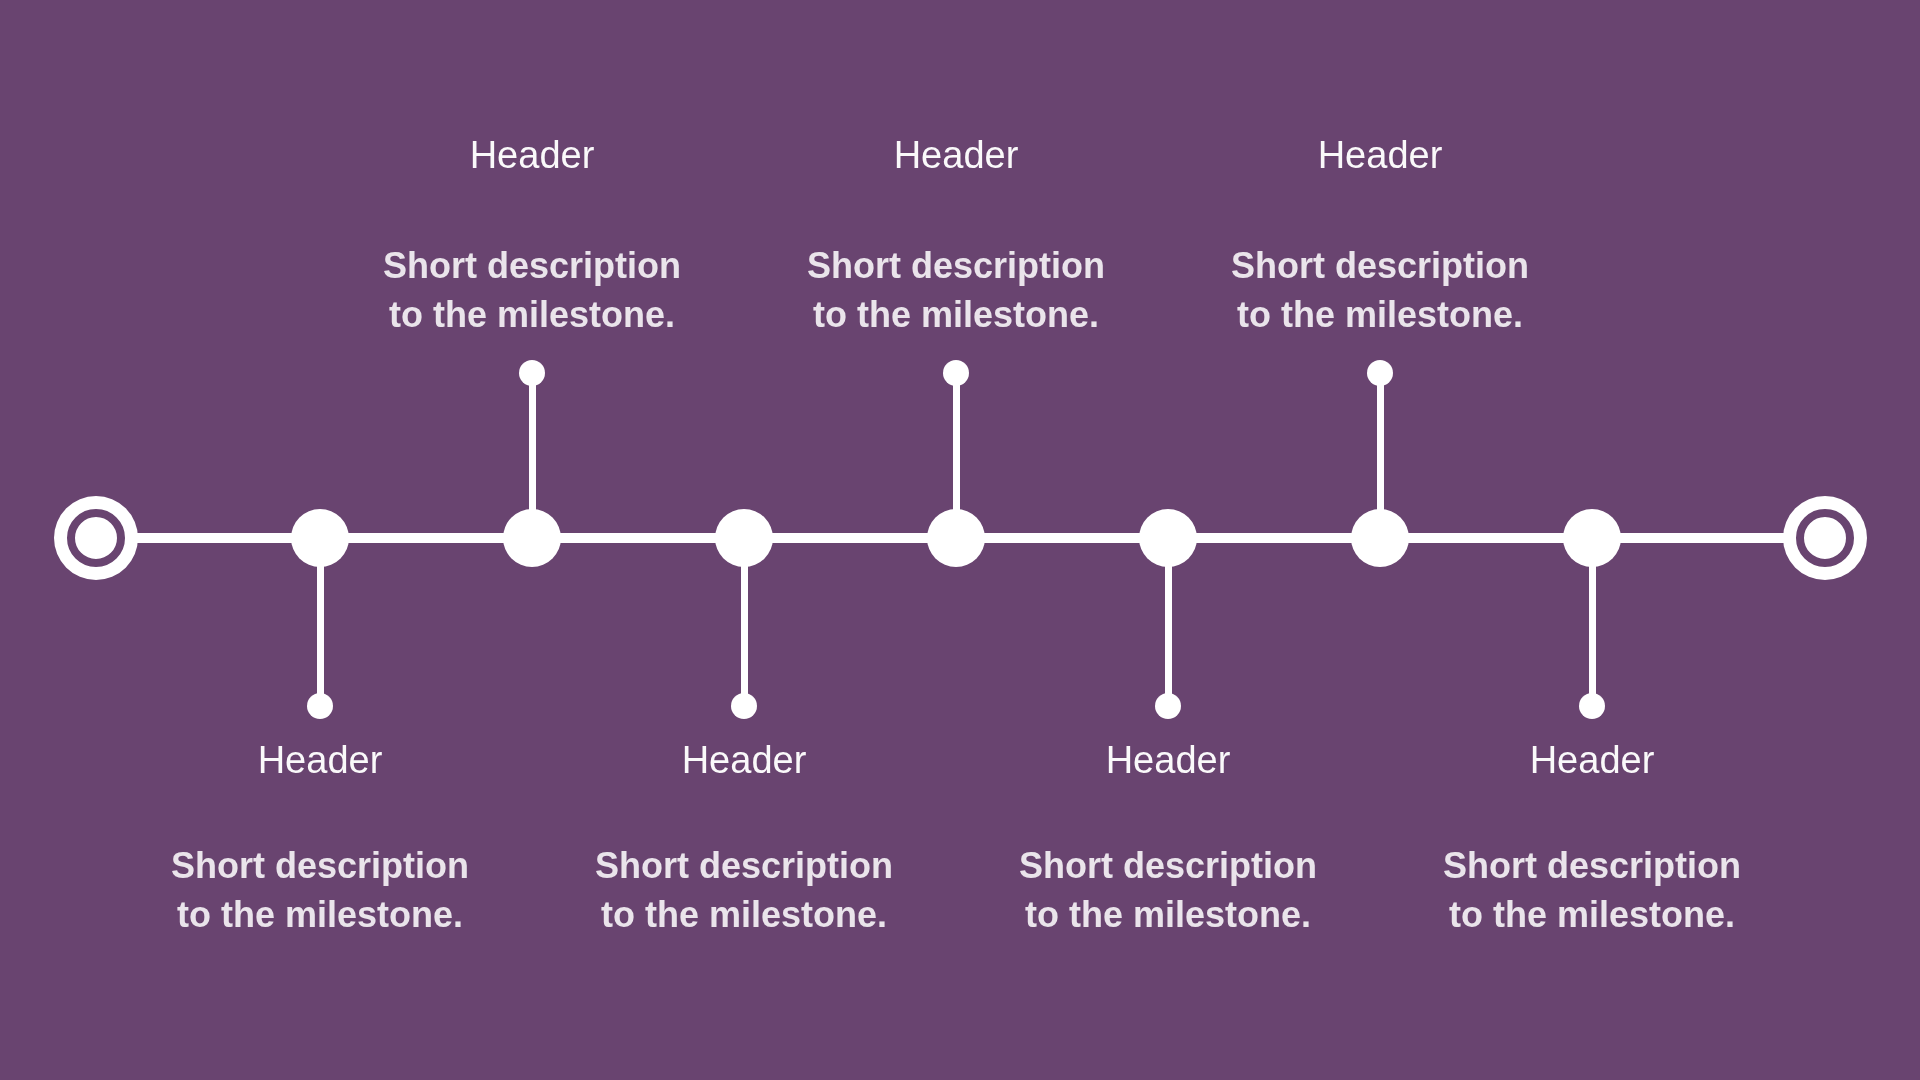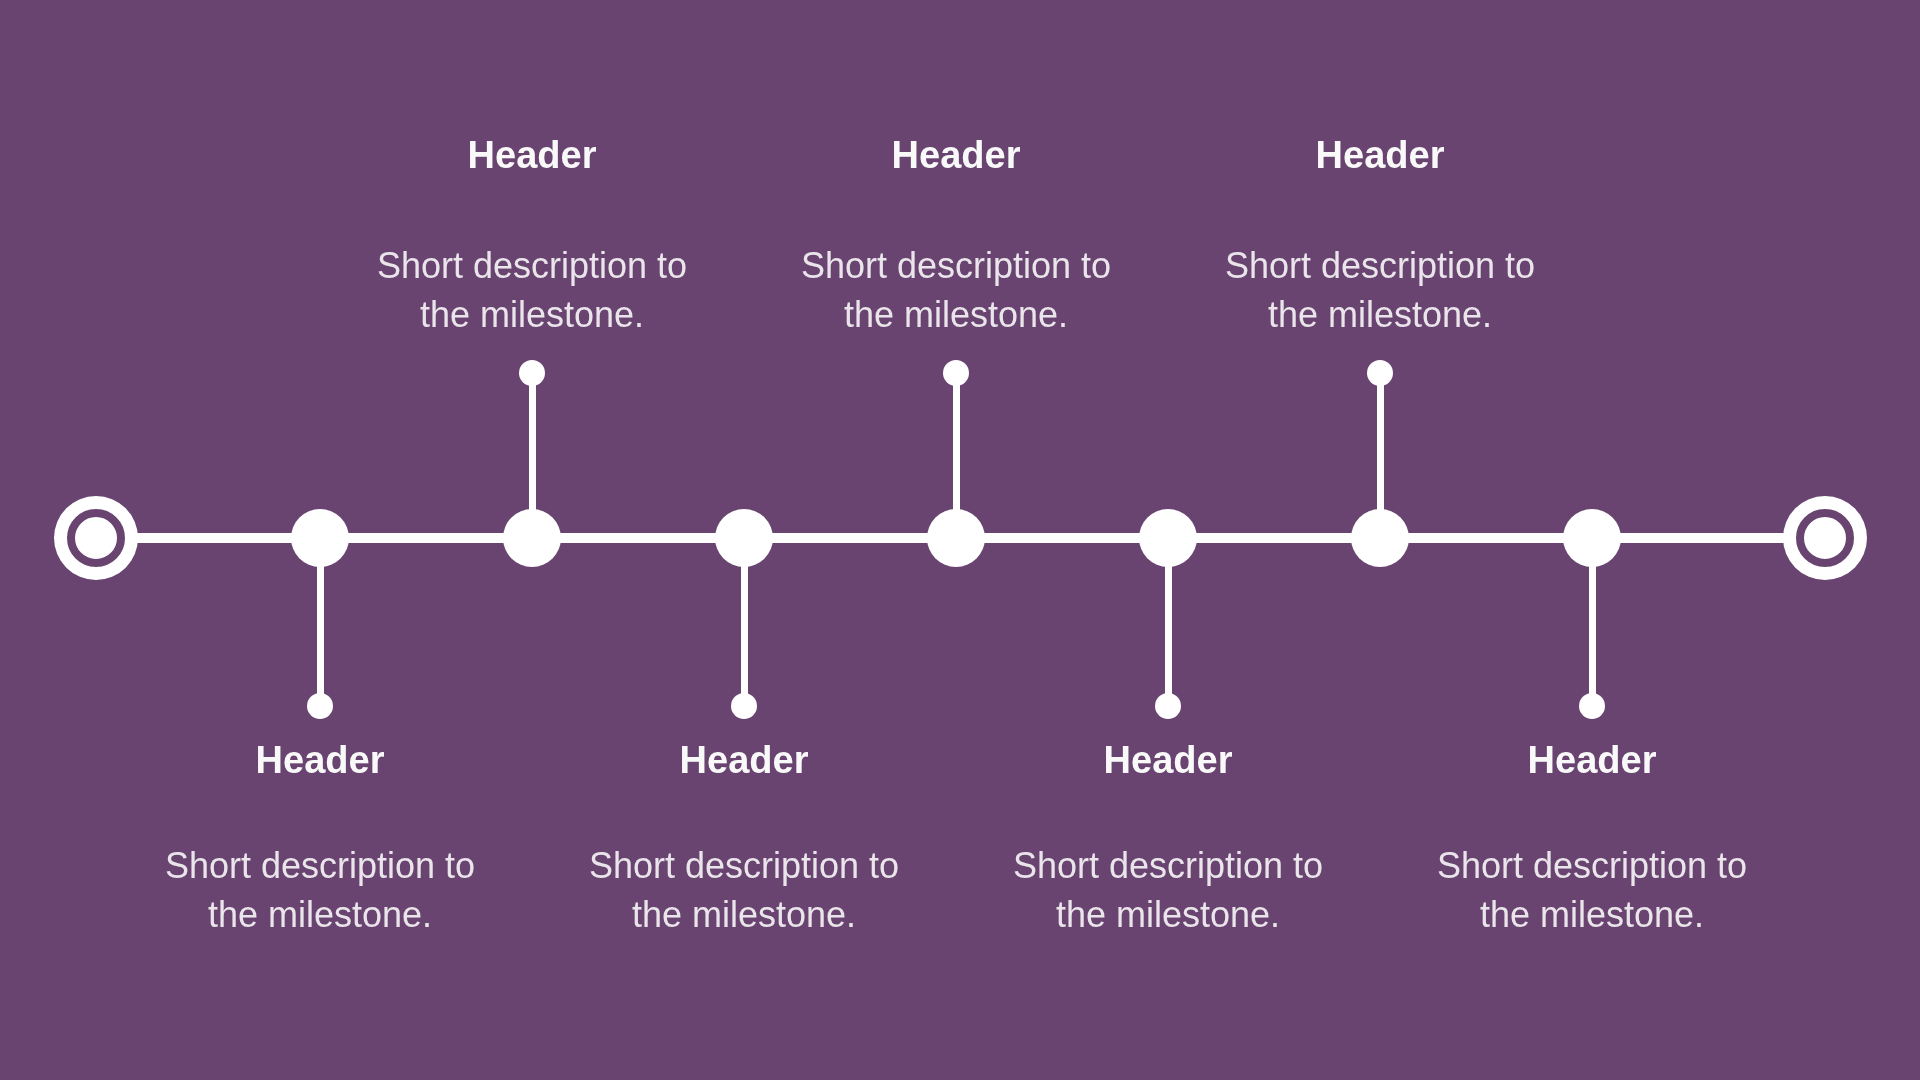--- a/index.html
+++ b/index.html
@@ -92,31 +92,31 @@
   .milestone.top .m-dot { top: 360px; }
   .milestone.bottom .m-dot { top: 693px; }
 
   .m-header {
     position: absolute;
     left: -190px;
     width: 380px;
     text-align: center;
     font-size: 38px;
     line-height: 46px;
-    font-weight: bold;
+    font-weight: normal;
     color: rgba(255, 255, 255, 0.97);
   }
   .m-desc {
     position: absolute;
     left: -170px;
     width: 340px;
     text-align: center;
     font-size: 36px;
     line-height: 49px;
-    font-weight: normal;
+    font-weight: bold;
     color: rgba(255, 255, 255, 0.86);
   }
   .milestone.top .m-header { top: 132px; }
   .milestone.top .m-desc { top: 241px; }
   .milestone.bottom .m-header { top: 737px; }
   .milestone.bottom .m-desc { top: 841px; }
 </style>
 </head>
 <body style="background: rgb(105, 68, 112);">
 

